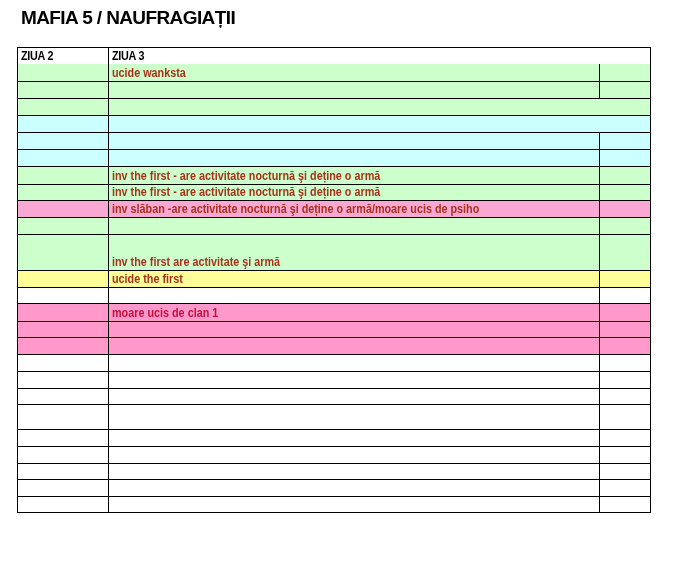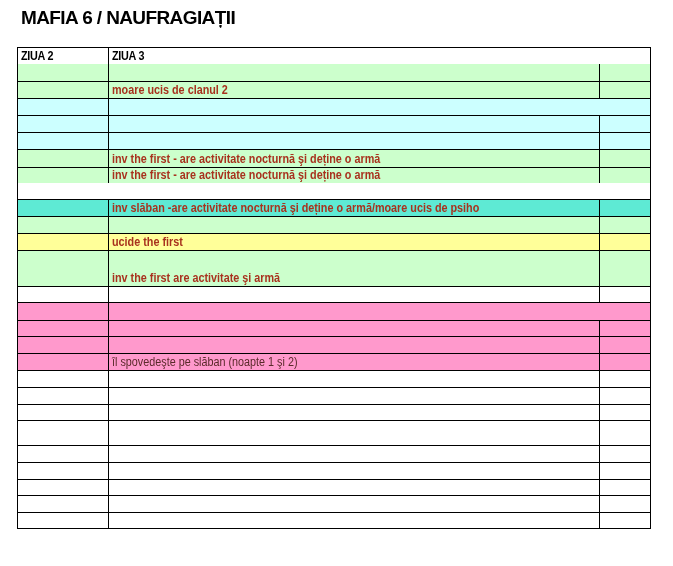--- a/index.html
+++ b/index.html
@@ -33,49 +33,57 @@
     .c1 { width: 91px; border-right: 1px solid #000; }
     .c2 { width: 491px; border-right: 1px solid #000; }
     .c3 { flex: 1; }
     .hdr .cell { font-weight: bold; color: #000; letter-spacing: -0.3px; }
     .bold { font-weight: bold; }
     .txt { display: inline-block; transform: scaleX(0.9); transform-origin: left bottom; }
   </style>
 </head>
 <body>
 
-<div class="title">MAFIA 6 / NAUFRAGIAȚII</div>
+<div class="title">MAFIA 5 / NAUFRAGIAȚII</div>
 
 <div class="grid">
   <div class="row hdr" style="height:16px;">
     <div class="cell c1">
         <span class="txt">ZIUA 2</span>
       </div>
     <div class="cell c3">
         <span class="txt">ZIUA 3</span>
       </div>
   </div>
   <div id="rows-container">
       <div class="row" style="height: 17px; background: rgb(204, 255, 204);">
         <div class="cell c1">
           <span class="txt bold" style="color: rgb(168, 50, 30); white-space: pre;"></span>
         </div>
         <div class="cell c2">
-          <span class="txt bold" style="color: rgb(168, 50, 30); white-space: pre;"></span>
+          <span class="txt bold" style="color: rgb(168, 50, 30); white-space: pre;">ucide wanksta</span>
         </div>
         <div class="cell c3">
           <span class="txt bold" style="color: rgb(168, 50, 30); white-space: pre;"></span>
         </div>
       </div>
       <div class="row" style="height: 17px; background: rgb(204, 255, 204);">
         <div class="cell c1">
           <span class="txt bold" style="color: rgb(168, 50, 30); white-space: pre;"></span>
         </div>
         <div class="cell c2">
-          <span class="txt bold" style="color: rgb(168, 50, 30); white-space: pre;">moare ucis de clanul 2</span>
+          <span class="txt bold" style="color: rgb(168, 50, 30); white-space: pre;"></span>
+        </div>
+        <div class="cell c3">
+          <span class="txt bold" style="color: rgb(168, 50, 30); white-space: pre;"></span>
+        </div>
+      </div>
+      <div class="row" style="height: 17px; background: rgb(204, 255, 204);">
+        <div class="cell c1">
+          <span class="txt bold" style="color: rgb(168, 50, 30); white-space: pre;"></span>
         </div>
         <div class="cell c3">
           <span class="txt bold" style="color: rgb(168, 50, 30); white-space: pre;"></span>
         </div>
       </div>
       <div class="row" style="height: 17px; background: rgb(204, 255, 255);">
         <div class="cell c1">
           <span class="txt bold" style="color: rgb(176, 32, 58); white-space: pre;"></span>
         </div>
         <div class="cell c3">
@@ -119,21 +127,21 @@
         <div class="cell c1">
           <span class="txt bold" style="color: rgb(168, 50, 30); white-space: pre;"></span>
         </div>
         <div class="cell c2">
           <span class="txt bold" style="color: rgb(168, 50, 30); white-space: pre;">inv the first - are activitate nocturnă şi deține o armă</span>
         </div>
         <div class="cell c3">
           <span class="txt bold" style="color: rgb(168, 50, 30); white-space: pre;"></span>
         </div>
       </div>
-      <div class="row" style="height: 17px; background: #5eead4; margin-top: 16px;">
+      <div class="row" style="height: 17px; background: #f9a8d4;">
         <div class="cell c1">
           <span class="txt bold" style="color: rgb(168, 50, 30); white-space: pre;"></span>
         </div>
         <div class="cell c2">
           <span class="txt bold" style="color: rgb(168, 50, 30); white-space: pre;">inv slăban -are activitate nocturnă şi deține o armă/moare ucis de psiho</span>
         </div>
         <div class="cell c3">
           <span class="txt bold" style="color: rgb(168, 50, 30); white-space: pre;"></span>
         </div>
       </div>
@@ -141,57 +149,60 @@
         <div class="cell c1">
           <span class="txt bold" style="color: rgb(168, 50, 30); white-space: pre;"></span>
         </div>
         <div class="cell c2">
           <span class="txt bold" style="color: rgb(168, 50, 30); white-space: pre;"></span>
         </div>
         <div class="cell c3">
           <span class="txt bold" style="color: rgb(168, 50, 30); white-space: pre;"></span>
         </div>
       </div>
+      <div class="row" style="height: 36px; background: rgb(204, 255, 204);">
+        <div class="cell c1">
+          <span class="txt bold" style="color: rgb(168, 50, 30); white-space: pre;"></span>
+        </div>
+        <div class="cell c2">
+          <span class="txt bold" style="color: rgb(168, 50, 30); white-space: pre;">inv the first are activitate şi armă</span>
+        </div>
+        <div class="cell c3">
+          <span class="txt bold" style="color: rgb(168, 50, 30); white-space: pre;"></span>
+        </div>
+      </div>
       <div class="row" style="height: 17px; background: rgb(255, 255, 153);">
         <div class="cell c1">
           <span class="txt bold" style="color: rgb(168, 50, 30); white-space: pre;"></span>
         </div>
         <div class="cell c2">
           <span class="txt bold" style="color: rgb(168, 50, 30); white-space: pre;">ucide the first</span>
         </div>
         <div class="cell c3">
           <span class="txt bold" style="color: rgb(168, 50, 30); white-space: pre;"></span>
         </div>
       </div>
-      <div class="row" style="height: 36px; background: rgb(204, 255, 204);">
-        <div class="cell c1">
-          <span class="txt bold" style="color: rgb(168, 50, 30); white-space: pre;"></span>
-        </div>
-        <div class="cell c2">
-          <span class="txt bold" style="color: rgb(168, 50, 30); white-space: pre;">inv the first are activitate şi armă</span>
-        </div>
-        <div class="cell c3">
-          <span class="txt bold" style="color: rgb(168, 50, 30); white-space: pre;"></span>
-        </div>
-      </div>
       <div class="row" style="height: 16px; background: rgb(255, 255, 255);">
         <div class="cell c1">
           <span class="txt bold" style="color: rgb(168, 50, 30); white-space: pre;"></span>
         </div>
         <div class="cell c2">
           <span class="txt bold" style="color: rgb(168, 50, 30); white-space: pre;"></span>
         </div>
         <div class="cell c3">
           <span class="txt bold" style="color: rgb(168, 50, 30); white-space: pre;"></span>
         </div>
       </div>
       <div class="row" style="height: 18px; background: rgb(255, 153, 204);">
         <div class="cell c1">
           <span class="txt bold" style="color: rgb(200, 16, 60); white-space: pre;"></span>
         </div>
+        <div class="cell c2">
+          <span class="txt bold" style="color: rgb(200, 16, 60); white-space: pre;">moare ucis de clan 1</span>
+        </div>
         <div class="cell c3">
           <span class="txt bold" style="color: rgb(200, 16, 60); white-space: pre;"></span>
         </div>
       </div>
       <div class="row" style="height: 16px; background: rgb(255, 153, 204);">
         <div class="cell c1">
           <span class="txt bold" style="color: rgb(200, 16, 60); white-space: pre;"></span>
         </div>
         <div class="cell c2">
           <span class="txt bold" style="color: rgb(200, 16, 60); white-space: pre;"></span>
@@ -202,31 +213,20 @@
       </div>
       <div class="row" style="height: 17px; background: rgb(255, 153, 204);">
         <div class="cell c1">
           <span class="txt bold" style="color: rgb(200, 16, 60); white-space: pre;"></span>
         </div>
         <div class="cell c2">
           <span class="txt bold" style="color: rgb(200, 16, 60); white-space: pre;"></span>
         </div>
         <div class="cell c3">
           <span class="txt bold" style="color: rgb(200, 16, 60); white-space: pre;"></span>
-        </div>
-      </div>
-      <div class="row" style="height: 17px; background: rgb(255, 153, 204);">
-        <div class="cell c1">
-          <span class="txt" style="color: rgb(90, 42, 42); white-space: pre;"></span>
-        </div>
-        <div class="cell c2">
-          <span class="txt" style="color: rgb(90, 42, 42); white-space: pre;">îl spovedeşte pe slăban (noapte 1 şi 2)</span>
-        </div>
-        <div class="cell c3">
-          <span class="txt" style="color: rgb(90, 42, 42); white-space: pre;"></span>
         </div>
       </div>
       <div class="row" style="height: 17px; background: rgb(255, 255, 255);">
         <div class="cell c1">
           <span class="txt bold" style="color: rgb(168, 50, 30); white-space: pre;"></span>
         </div>
         <div class="cell c2">
           <span class="txt bold" style="color: rgb(168, 50, 30); white-space: pre;"></span>
         </div>
         <div class="cell c3">

